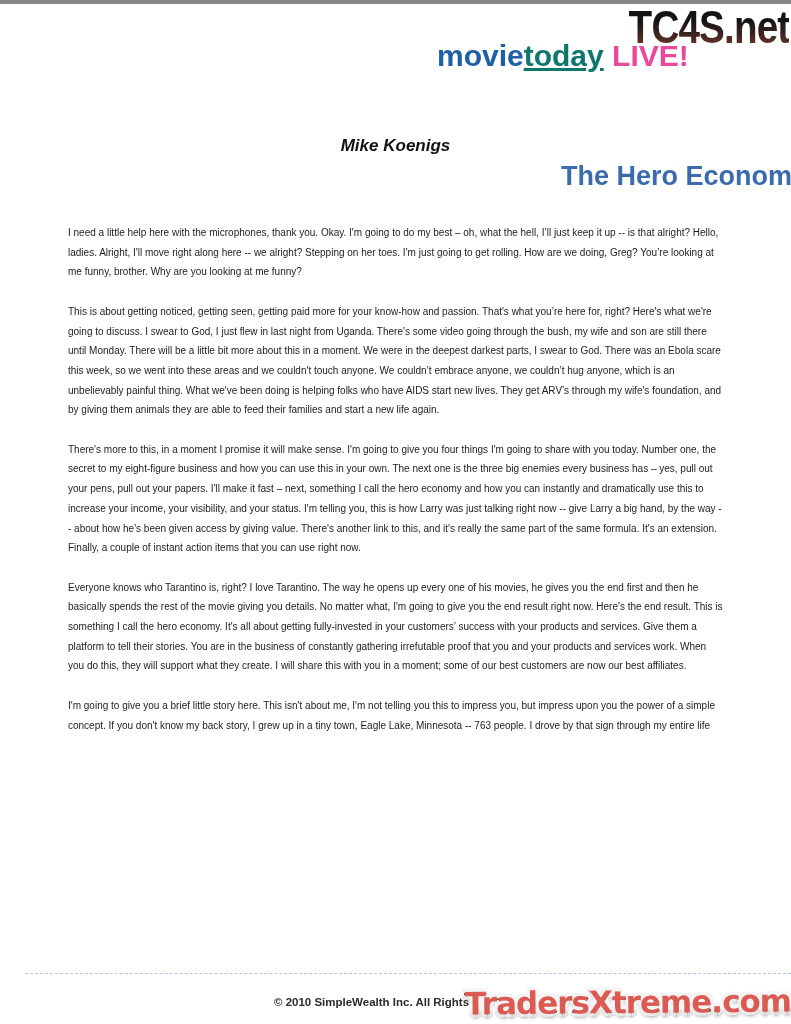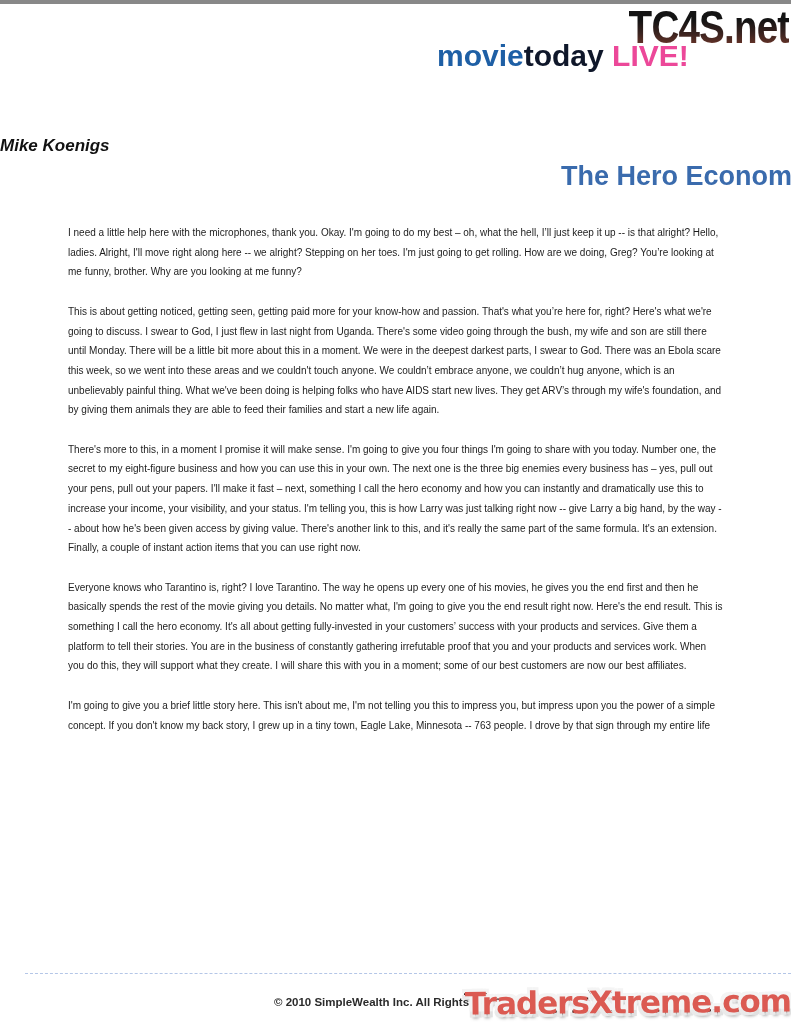--- a/index.html
+++ b/index.html
@@ -23,25 +23,26 @@
     color:transparent;
     white-space:nowrap;
   }
   
   .engage-logo{
     position:absolute; top:36px; left:437px; z-index:2;
     font-weight:bold; font-size:30px; line-height:32px;
     letter-spacing:0px; white-space:nowrap;
   }
   .engage-logo .p1{color:#1e5fa5;}
-  .engage-logo .p2{color:#0f172a;}
+  .engage-logo .p2{color:#0f766e;text-decoration:underline;}
   .engage-logo .p3{color:#ec4899;}
   
   .author{
     position:absolute; top:132px; left:0; width:100%;
+    text-align:center;
     font-weight:bold; font-style:italic;
     font-size:17px; color:#111;
   }
   .doc-title{
     position:absolute; top:157px; left:16px; width:100%;
     text-align:right;
     font-weight:bold; font-size:27px;
     color:#3a6bad;
   }
   

